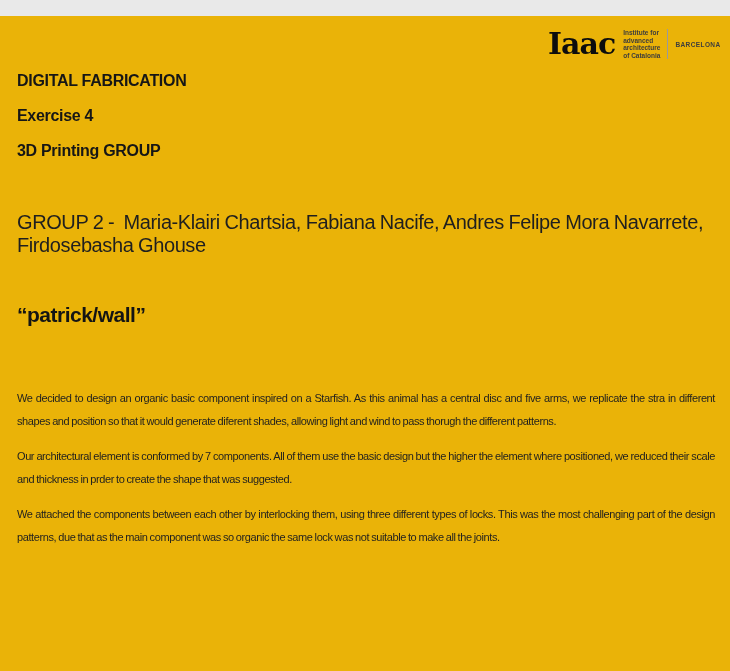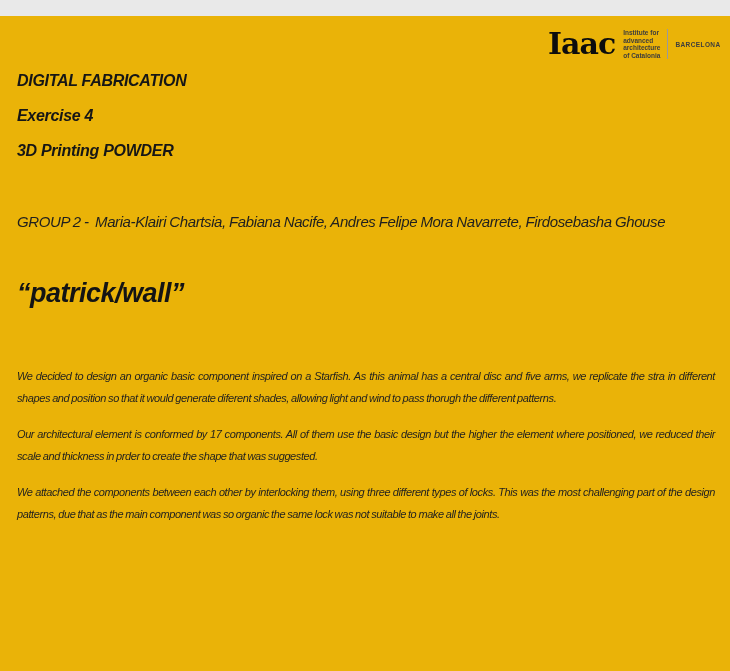--- a/index.html
+++ b/index.html
@@ -56,46 +56,45 @@
     color: #3d3d3d;
     white-space: nowrap;
   }
 
   
   .content {
     position: absolute;
     left: 17px;
     right: 15px;
     top: 0;
-    font-style: italic;
   }
   .heading {
     margin: 0;
     font-size: 16px;
     line-height: 20px;
     font-weight: bold;
     letter-spacing: -0.3px;
     color: #161616;
   }
   .heading.first { padding-top: 55px; }
   .heading + .heading { margin-top: 15px; }
 
   .group {
     margin: 50px 0 0 0;
-    font-size: 15px;
+    font-size: 20px;
     line-height: 22.5px;
     letter-spacing: -0.4px;
     word-spacing: -0.5px;
     white-space: pre-wrap;
     color: #1f1f1f;
   }
 
   .project-title {
     margin: 45px 0 0 0;
-    font-size: 27px;
+    font-size: 21px;
     line-height: 28px;
     font-weight: bold;
     letter-spacing: -0.5px;
     color: #141414;
   }
 
   .body-para {
     margin: 13px 0 0 0;
     font-size: 11px;
     line-height: 22.5px;
@@ -119,24 +118,24 @@
       <span class="inst-line">architecture</span>
       <span class="inst-line">of Catalonia</span>
     </div>
     <div class="logo-divider"></div>
     <span class="city">BARCELONA</span>
   </div>
 
   <div class="content">
     <p class="heading first">DIGITAL FABRICATION</p>
     <p class="heading">Exercise 4</p>
-    <p class="heading">3D Printing POWDER</p>
+    <p class="heading">3D Printing GROUP</p>
 
     <p class="group">GROUP 2 -  Maria-Klairi Chartsia, Fabiana Nacife, Andres Felipe Mora Navarrete, Firdosebasha Ghouse</p>
 
     <h1 class="project-title">“patrick/wall”</h1>
 
     <p class="body-para first">We decided to design an organic basic component inspired on a Starfish. As this animal has a central disc and five arms, we replicate the stra in different shapes and position so that it would generate diferent shades, allowing light and wind to pass thorugh the different patterns.</p>
-    <p class="body-para">Our architectural element is conformed by 17 components. All of them use the basic design but the higher the element where positioned, we reduced their scale and thickness in prder to create the shape that was suggested.</p>
+    <p class="body-para">Our architectural element is conformed by 7 components. All of them use the basic design but the higher the element where positioned, we reduced their scale and thickness in prder to create the shape that was suggested.</p>
     <p class="body-para">We attached the components between each other by interlocking them, using three different types of locks. This was the most challenging part of the design patterns, due that as the main component was so organic the same lock was not suitable to make all the joints.</p>
   </div>
 
 </div>
 
 </body></html>

